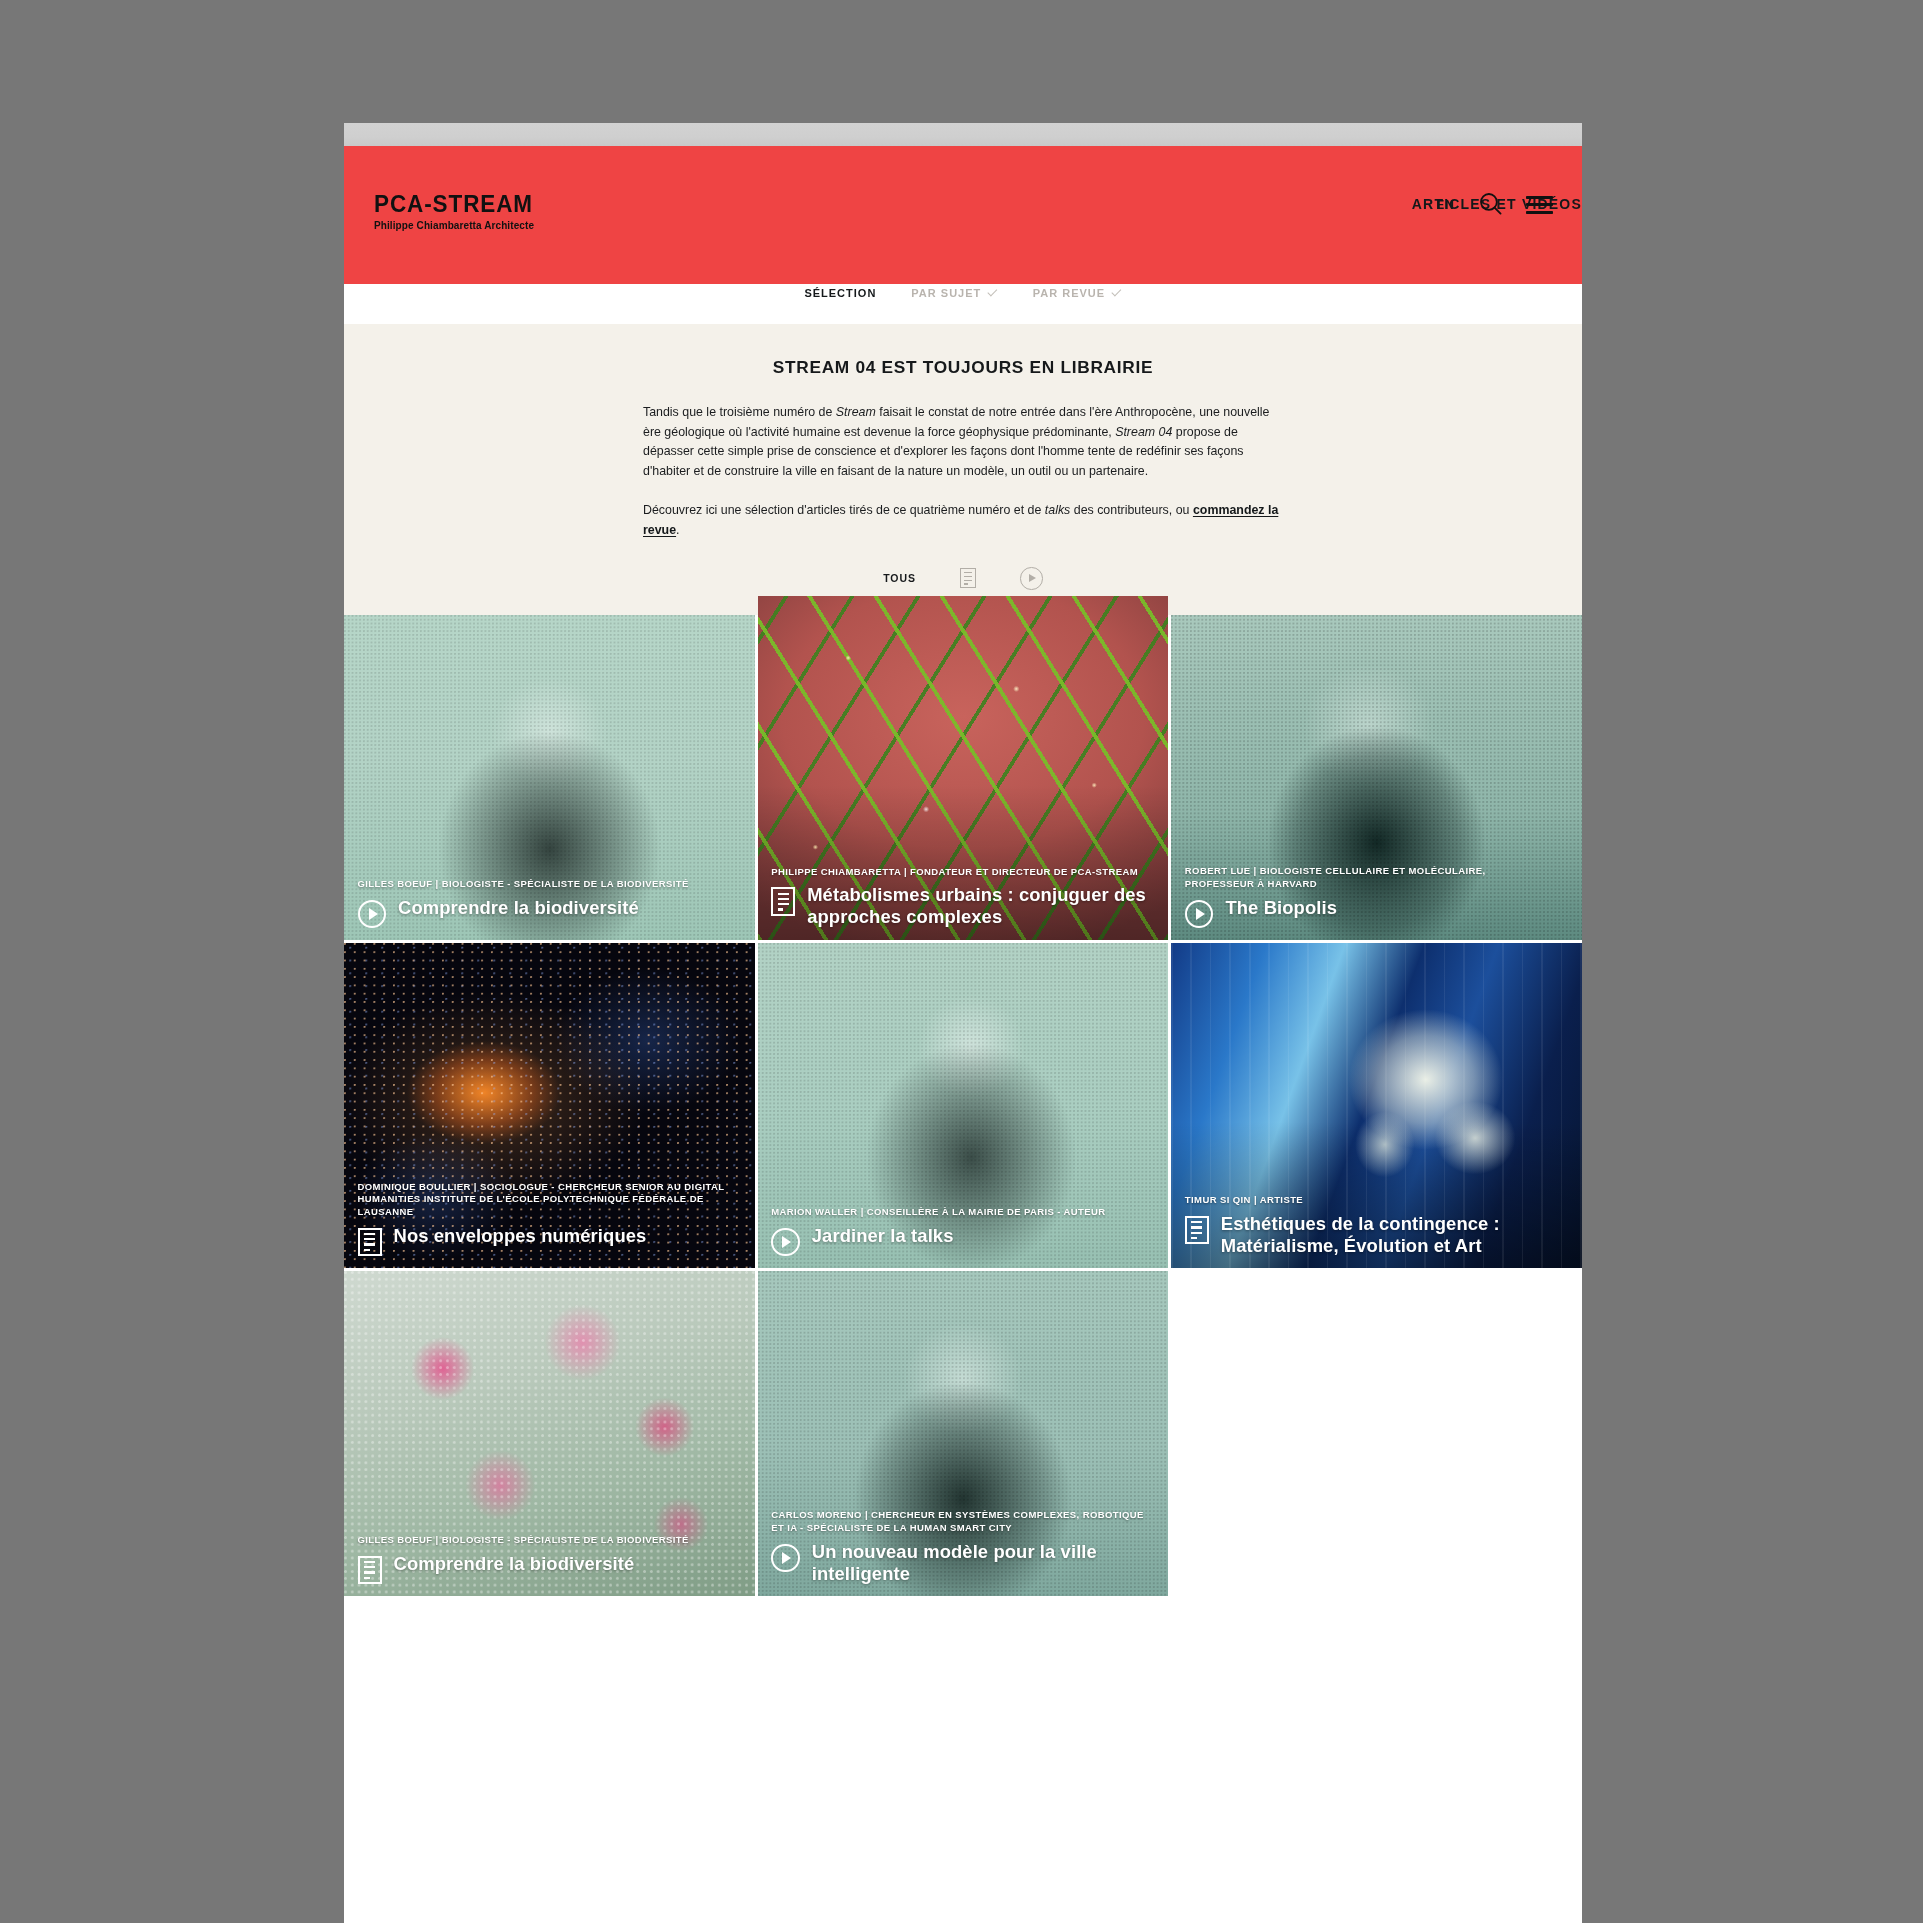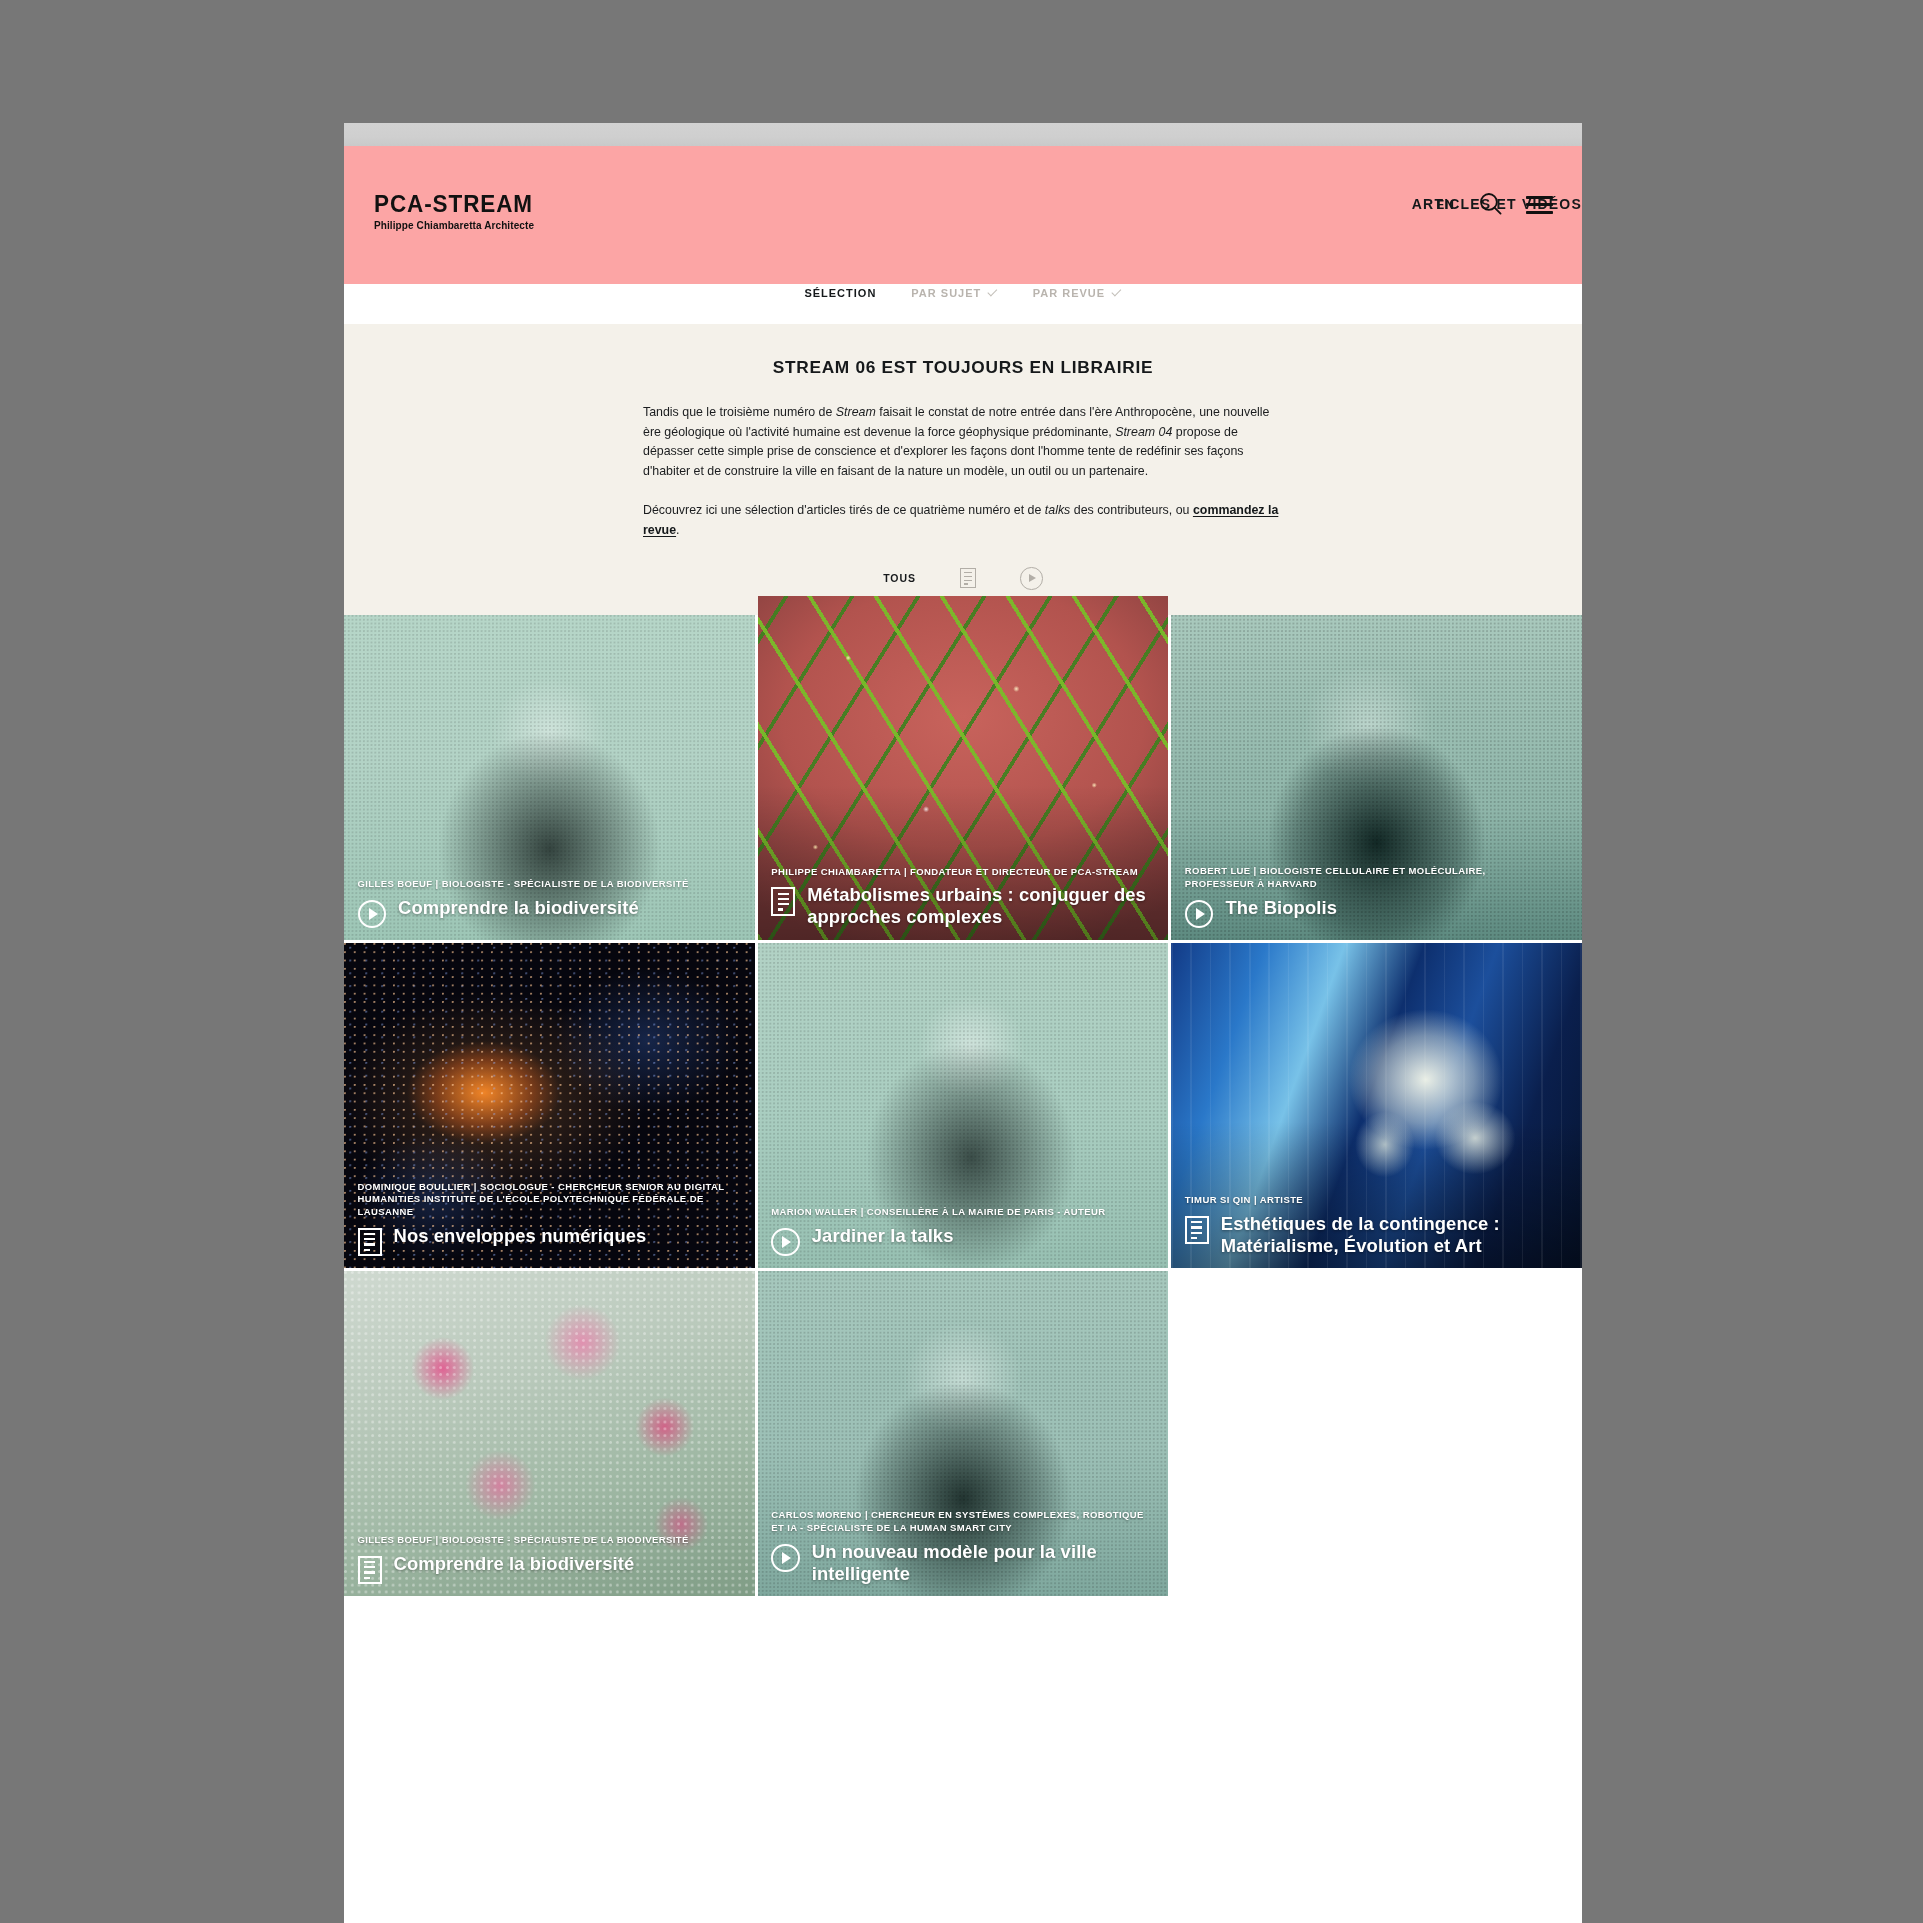--- a/index.html
+++ b/index.html
@@ -25,21 +25,21 @@
   
   .chrome-bar {
     height: 22.5px;
     width: 100%;
     background: linear-gradient(180deg, #d2d2d2 0%, #cfcfcf 60%, #c9c9c9 100%);
   }
 
   
   .site-header {
     height: 138px;
-    background: #fca5a5;
+    background: #ef4444;
     position: relative;
   }
 
   .logo-block {
     position: absolute;
     left: 30px;
     top: 47px;
   }
   .logo-word {
     font-size: 22.5px;
@@ -447,21 +447,21 @@
       <span>PAR SUJET</span>
       <span class="chev"></span>
     </div>
     <div class="subnav-item">
       <span>PAR REVUE</span>
       <span class="chev"></span>
     </div>
   </div>
 
   <div class="intro">
-    <div class="intro-title">STREAM 06 EST TOUJOURS EN LIBRAIRIE</div>
+    <div class="intro-title">STREAM 04 EST TOUJOURS EN LIBRAIRIE</div>
 
     <div class="intro-body">
       <p><span>Tandis que le troisième numéro de </span><em>Stream</em><span> faisait le constat de notre entrée dans l'ère Anthropocène, une nouvelle ère géologique où l'activité humaine est devenue la force géophysique prédominante, </span><em>Stream 04</em><span> propose de dépasser cette simple prise de conscience et d'explorer les façons dont l'homme tente de redéfinir ses façons d'habiter et de construire la ville en faisant de la nature un modèle, un outil ou un partenaire.</span></p>
 
       <p><span>Découvrez ici une sélection d'articles tirés de ce quatrième numéro et de </span><em>talks</em><span> des contributeurs, ou </span><a class="intro-link">commandez la revue</a><span>.</span></p>
     </div>
 
     <div class="filters">
       <div class="filter-all">TOUS</div>
       <div class="doc-filter-icon">

